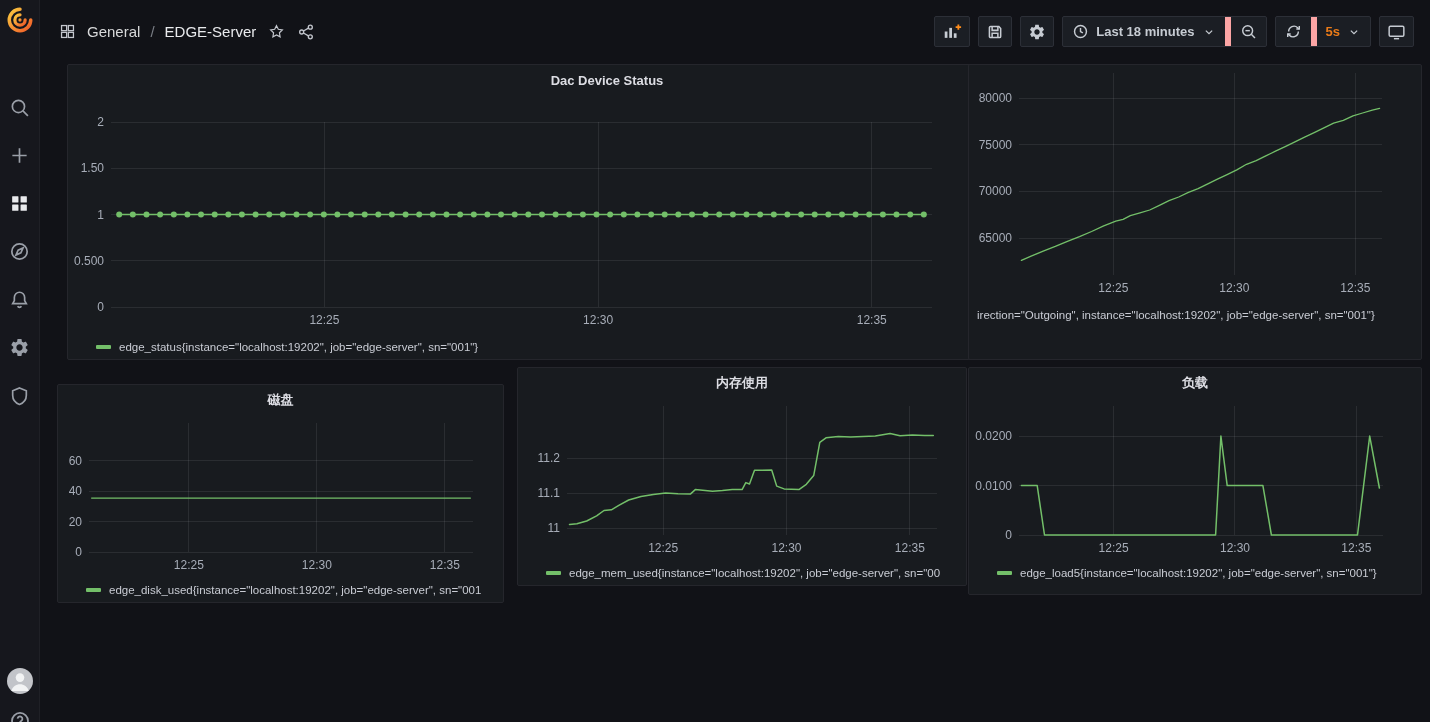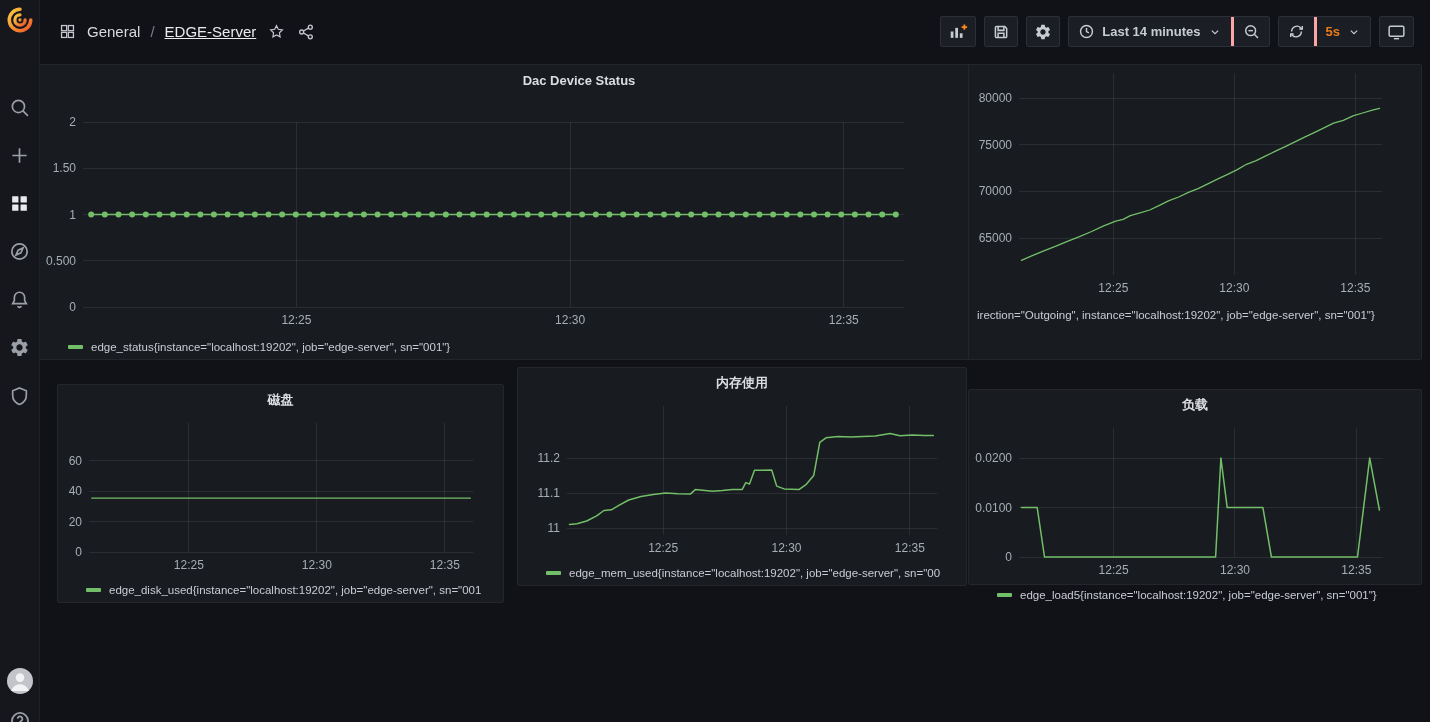--- a/index.html
+++ b/index.html
@@ -23,35 +23,35 @@
   .help-circle { width:22px; height:22px; cursor:pointer; }
   .help-circle svg { stroke:#9a9fa8; fill:none; stroke-width:1.6; }
 
   
   .topnav { position:absolute; left:41px; top:0; width:1389px; height:63px;
     display:flex; align-items:center; justify-content:space-between; padding:0 16px 0 16px; }
   .crumbs { display:flex; align-items:center; gap:10px; }
   .crumb-grid svg { stroke:#c4c7ce; fill:none; stroke-width:1.5; }
   .crumb-text { font-size:15px; color:#d8d9da; cursor:pointer; }
   .crumb-sep { font-size:15px; color:#7b7f87; }
-  .crumb-title { font-size:15px; color:#e9eaed; cursor:pointer;text-decoration:underline; }
+  .crumb-title { font-size:15px; color:#e9eaed; cursor:pointer; }
   .crumb-icon { width:20px; height:20px; display:flex; align-items:center; justify-content:center; cursor:pointer; }
   .crumb-icon svg { stroke:#c4c7ce; fill:none; stroke-width:1.5; }
 
   .toolbar { display:flex; align-items:center; gap:8px; }
   .tb-btn { height:31px; min-width:33px; padding:0 7px; background:#1b1e24;
     border:1px solid #2c2f37; border-radius:2px; display:flex; align-items:center;
     justify-content:center; gap:6px; cursor:pointer; color:#c7ccd3; font-size:13px; font-weight:bold; }
   .tb-btn svg { stroke:#c7ccd3; fill:none; stroke-width:1.7; }
   .tb-group { display:flex; align-items:stretch; height:31px; background:#1b1e24;
     border:1px solid #2c2f37; border-radius:2px; }
   .tb-seg { display:flex; align-items:center; gap:7px; padding:0 9px; cursor:pointer;
     color:#c7ccd3; font-size:13px; font-weight:bold; }
   .tb-seg svg { stroke:#c7ccd3; fill:none; stroke-width:1.7; }
-  .tb-seg + .tb-seg { border-left:3px solid #fca5a5; }
+  .tb-seg + .tb-seg { border-left:6px solid #fca5a5; }
   .interval-label { color:#eb7b18; }
 
   
   .panel { position:absolute; background:#181b1f; border:1px solid #25262c;
     border-radius:2px; padding:0 4px; }
   .panel-title { text-align:center; font-size:13px; font-weight:bold; color:#dcdde3;
     cursor:pointer; }
   .pt-lg { line-height:32px; height:32px; }
   .pt-sm { line-height:30px; height:30px; }
   .legend { display:flex; align-items:center; height:24px; padding-left:24px;
@@ -192,21 +192,21 @@
         <path d="M19.14 12.94c.04-.3.06-.61.06-.94 0-.32-.02-.64-.07-.94l2.03-1.58c.18-.14.23-.41.12-.61l-1.92-3.32c-.12-.22-.37-.29-.59-.22l-2.39.96c-.5-.38-1.03-.7-1.62-.94l-.36-2.54c-.04-.24-.24-.41-.48-.41h-3.84c-.24 0-.43.17-.47.41l-.36 2.54c-.59.24-1.13.57-1.62.94l-2.39-.96c-.22-.08-.47 0-.59.22L2.74 8.87c-.12.21-.08.47.12.61l2.03 1.58c-.05.3-.09.63-.09.94s.02.64.07.94l-2.03 1.58c-.18.14-.23.41-.12.61l1.92 3.32c.12.22.37.29.59.22l2.39-.96c.5.38 1.03.7 1.62.94l.36 2.54c.05.24.24.41.48.41h3.84c.24 0 .44-.17.47-.41l.36-2.54c.59-.24 1.13-.56 1.62-.94l2.39.96c.22.08.47 0 .59-.22l1.92-3.32c.12-.22.07-.47-.12-.61l-2.01-1.58zM12 15.6c-1.98 0-3.6-1.62-3.6-3.6s1.62-3.6 3.6-3.6 3.6 1.62 3.6 3.6-1.62 3.6-3.6 3.6z"></path>
       </svg>
     </div>
 
     <div class="tb-group">
       <div class="tb-seg">
         <svg width="17" height="17" viewBox="0 0 20 20">
           <circle cx="10" cy="10" r="7"></circle>
             <path d="M10 5.8V10l2.8 1.7"></path>
         </svg>
-        <span>Last 14 minutes</span>
+        <span>Last 18 minutes</span>
         <svg width="14" height="14" viewBox="0 0 20 20">
           <path d="M5.5 8l4.5 4.5L14.5 8"></path>
         </svg>
       </div>
       <div class="tb-seg">
         <svg width="17" height="17" viewBox="0 0 20 20">
           <circle cx="9" cy="9" r="5.8"></circle>
             <path d="M13.3 13.3L17.6 17.6"></path>
             <path d="M6.4 9h5.2"></path>
         </svg>
@@ -232,21 +232,21 @@
 
     <div class="tb-btn">
       <svg width="19" height="19" viewBox="0 0 22 20">
         <rect x="2.5" y="4" width="17" height="11.5" rx="1.5"></rect>
           <path d="M8 18.3h6"></path>
       </svg>
     </div>
   </div>
 </header>
 
-<section class="panel" style="left:39px;top:64px;width:1080px;height:296px">
+<section class="panel" style="left:67px;top:64px;width:1080px;height:296px">
   <div class="panel-title pt-lg">Dac Device Status</div>
   <svg class="chart" width="896" height="238">
       <line x1="39" x2="860" y1="25" y2="25" class="grid"></line>
       <text x="32" y="29" class="tick ty">2</text>
       <line x1="39" x2="860" y1="71.25" y2="71.25" class="grid"></line>
       <text x="32" y="75.25" class="tick ty">1.50</text>
       <line x1="39" x2="860" y1="117.5" y2="117.5" class="grid"></line>
       <text x="32" y="121.5" class="tick ty">1</text>
       <line x1="39" x2="860" y1="163.75" y2="163.75" class="grid"></line>
       <text x="32" y="167.75" class="tick ty">0.500</text>
@@ -390,21 +390,21 @@
       <line x1="387.8666666666667" x2="387.8666666666667" y1="8" y2="137" class="grid"></line>
       <text x="387.8666666666667" y="154" class="tick tx">12:35</text>
       <polyline points="47.5,126.5 54.9,125.8 64.7,123.0 74.6,117.8 82.0,112.5 89.4,111.8 96.8,107.3 106.7,102.0 119.0,98.5 131.3,96.4 143.7,95.0 156.0,95.7 168.3,96.1 173.3,91.6 180.7,92.3 190.5,93.3 200.4,92.6 210.3,91.6 220.1,91.6 223.8,84.6 227.5,86.0 232.5,72.3 249.7,72.0 254.7,88.1 262.1,90.9 276.9,91.6 284.3,86.3 291.7,77.6 297.8,44.4 304.0,39.8 316.3,38.4 328.7,39.1 341.0,38.4 353.3,38.1 368.1,35.6 378.0,37.7 390.3,37.0 402.7,37.4 411.3,37.4" fill="none" stroke="#73bf69" stroke-width="1.5" stroke-linejoin="round" stroke-linecap="round"></polyline>
     </svg>
   <div class="legend">
     <span class="dash" style="background: rgb(115, 191, 105);"></span>
     <span>edge_mem_used{instance="localhost:19202", job="edge-server", sn="00</span>
   </div>
 </section>
 
-<section class="panel" style="left:968px;top:389px;width:454px;height:196px">
+<section class="panel" style="left:968px;top:367px;width:454px;height:228px">
   <div class="panel-title pt-sm">负载</div>
   <svg class="chart" width="446" height="163">
       <line x1="46" x2="410" y1="38.14942528735634" y2="38.14942528735634" class="grid"></line>
       <text x="39" y="42.14942528735634" class="tick ty">0.0200</text>
       <line x1="46" x2="410" y1="87.57471264367817" y2="87.57471264367817" class="grid"></line>
       <text x="39" y="91.57471264367817" class="tick ty">0.0100</text>
       <line x1="46" x2="410" y1="137" y2="137" class="grid"></line>
       <text x="39" y="141" class="tick ty">0</text>
       <line x1="140.64" x2="140.64" y1="8" y2="137" class="grid"></line>
       <text x="140.64" y="154" class="tick tx">12:25</text>

